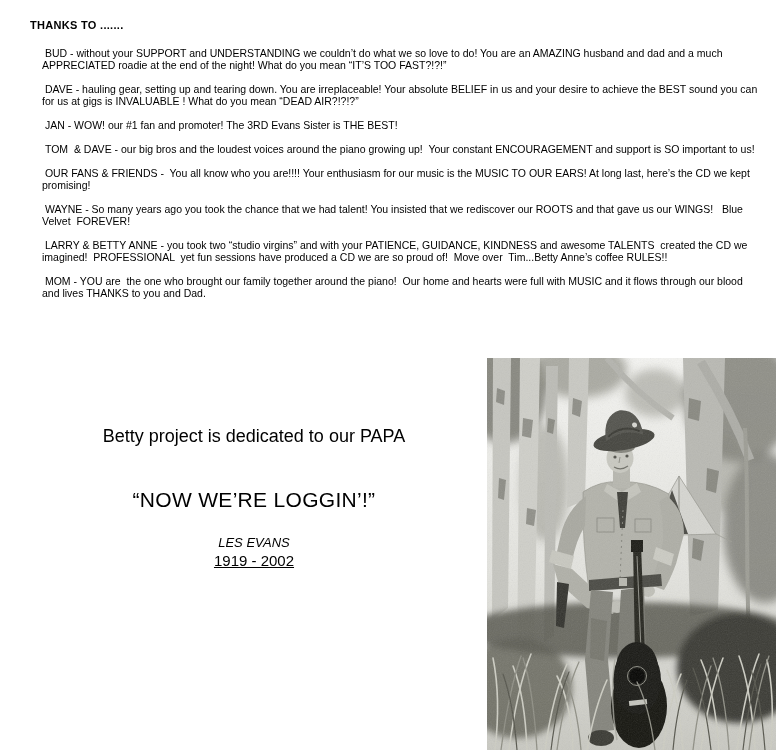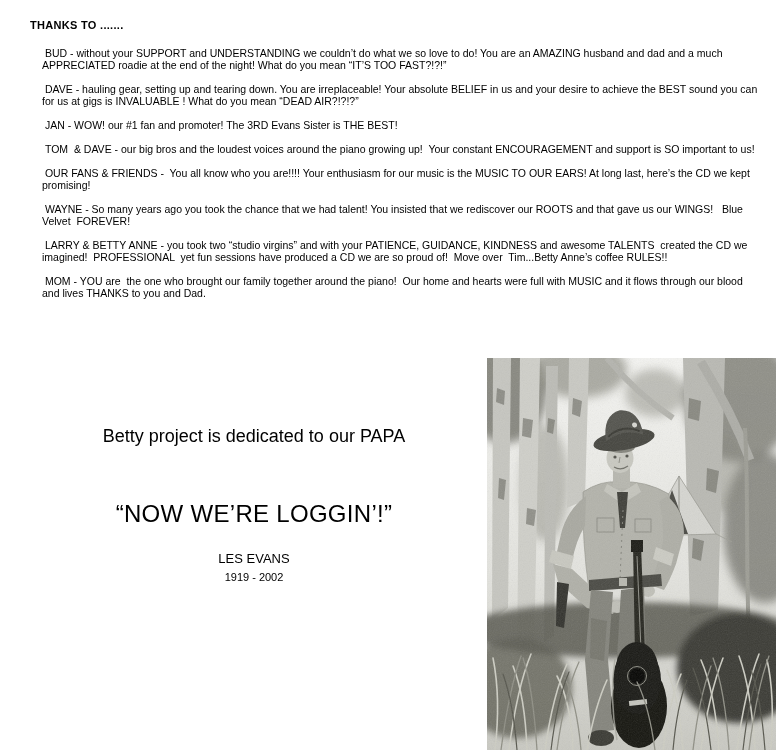--- a/index.html
+++ b/index.html
@@ -18,23 +18,23 @@
   }
   .thanks p{margin:0 0 12px 0;white-space:pre-wrap;}
   .dedication{
     position:absolute;left:58px;top:420px;width:392px;text-align:center;
   }
   .ded-heading{font-size:18px;line-height:23px;margin-top:5px;}
   .ded-body{
     margin:22px 6px 0 12px;font-size:17px;line-height:19px;
     text-align:justify;text-align-last:left;
   }
-  .ded-quote{margin-top:52px;font-size:24px;letter-spacing:.3px;text-align:center;}
-  .ded-name{margin-top:22px;font-size:13px;line-height:18px;}
-  .ded-years{font-size:11px;line-height:18px;}
+  .ded-quote{margin-top:40px;font-size:21px;letter-spacing:.3px;text-align:center;}
+  .ded-name{margin-top:22px;font-size:13px;line-height:18px;font-style:italic;}
+  .ded-years{font-size:15px;line-height:18px;text-decoration:underline;}
   .photo{
     position:absolute;left:487px;top:358px;width:289px;height:392px;
     background:#e9e9e6;overflow:hidden;
   }
   .photo svg{display:block;width:289px;height:392px;}
 </style>
 </head>
 <body>
 
 <div class="page">

